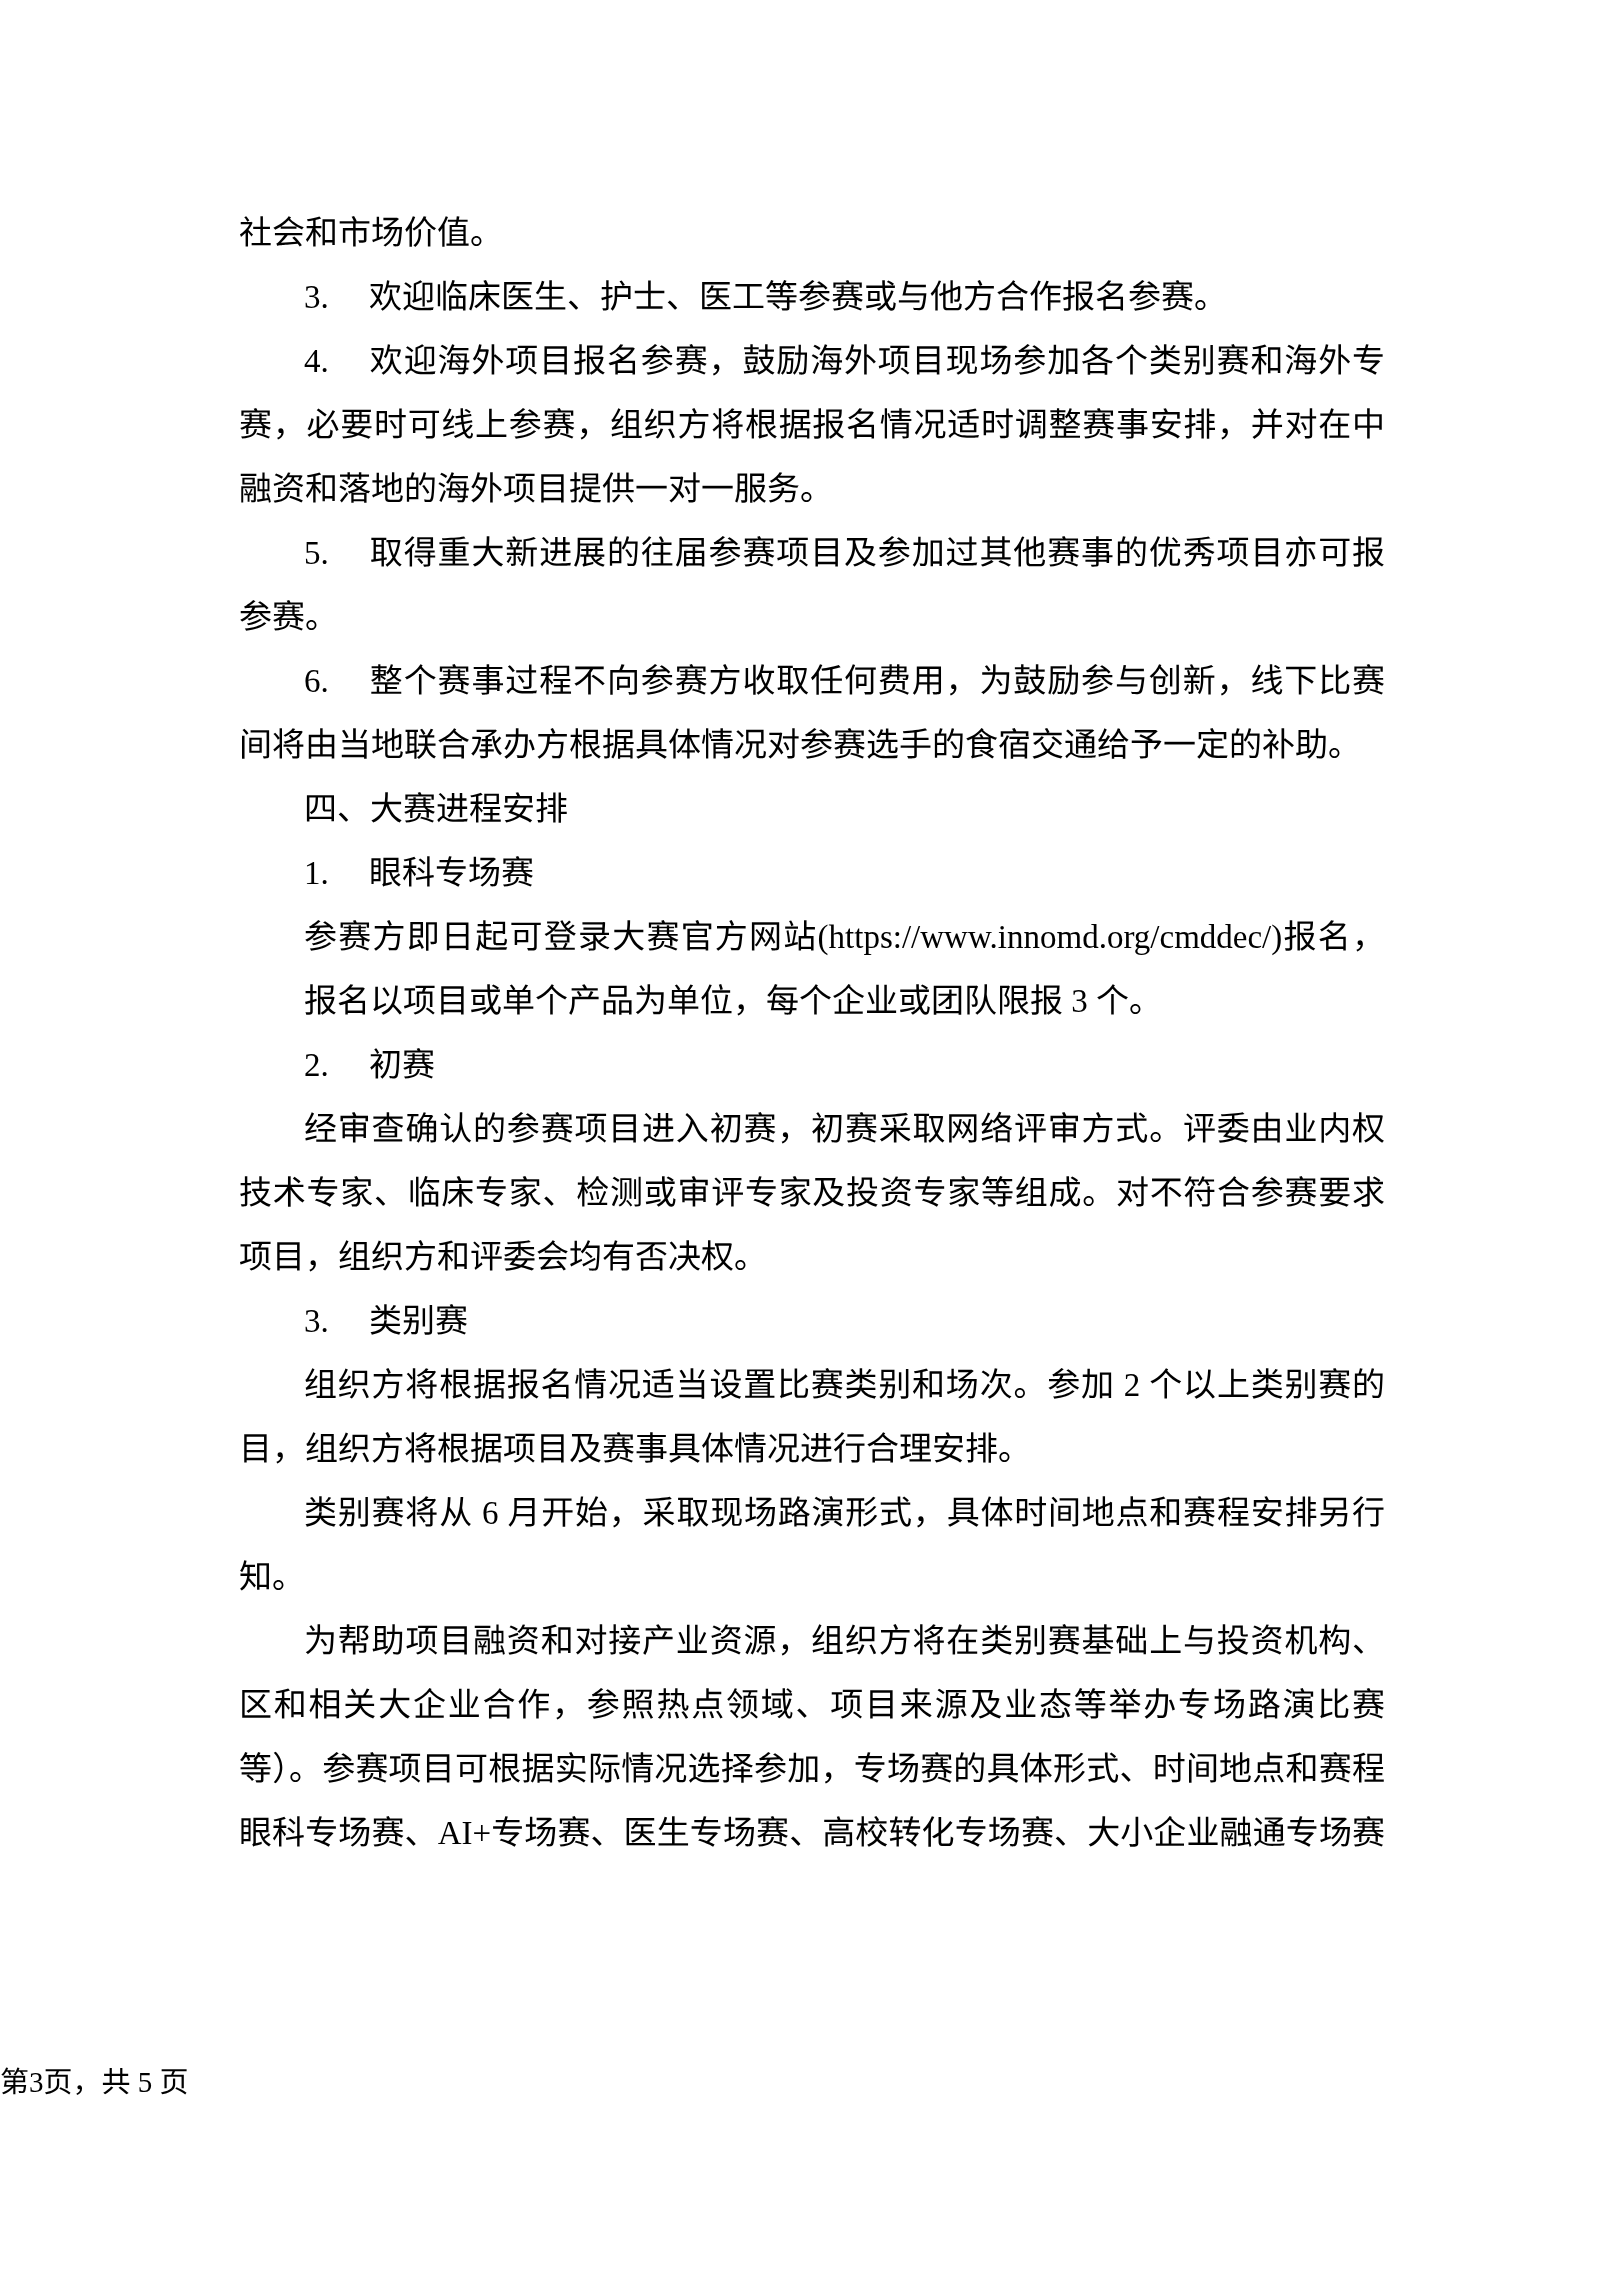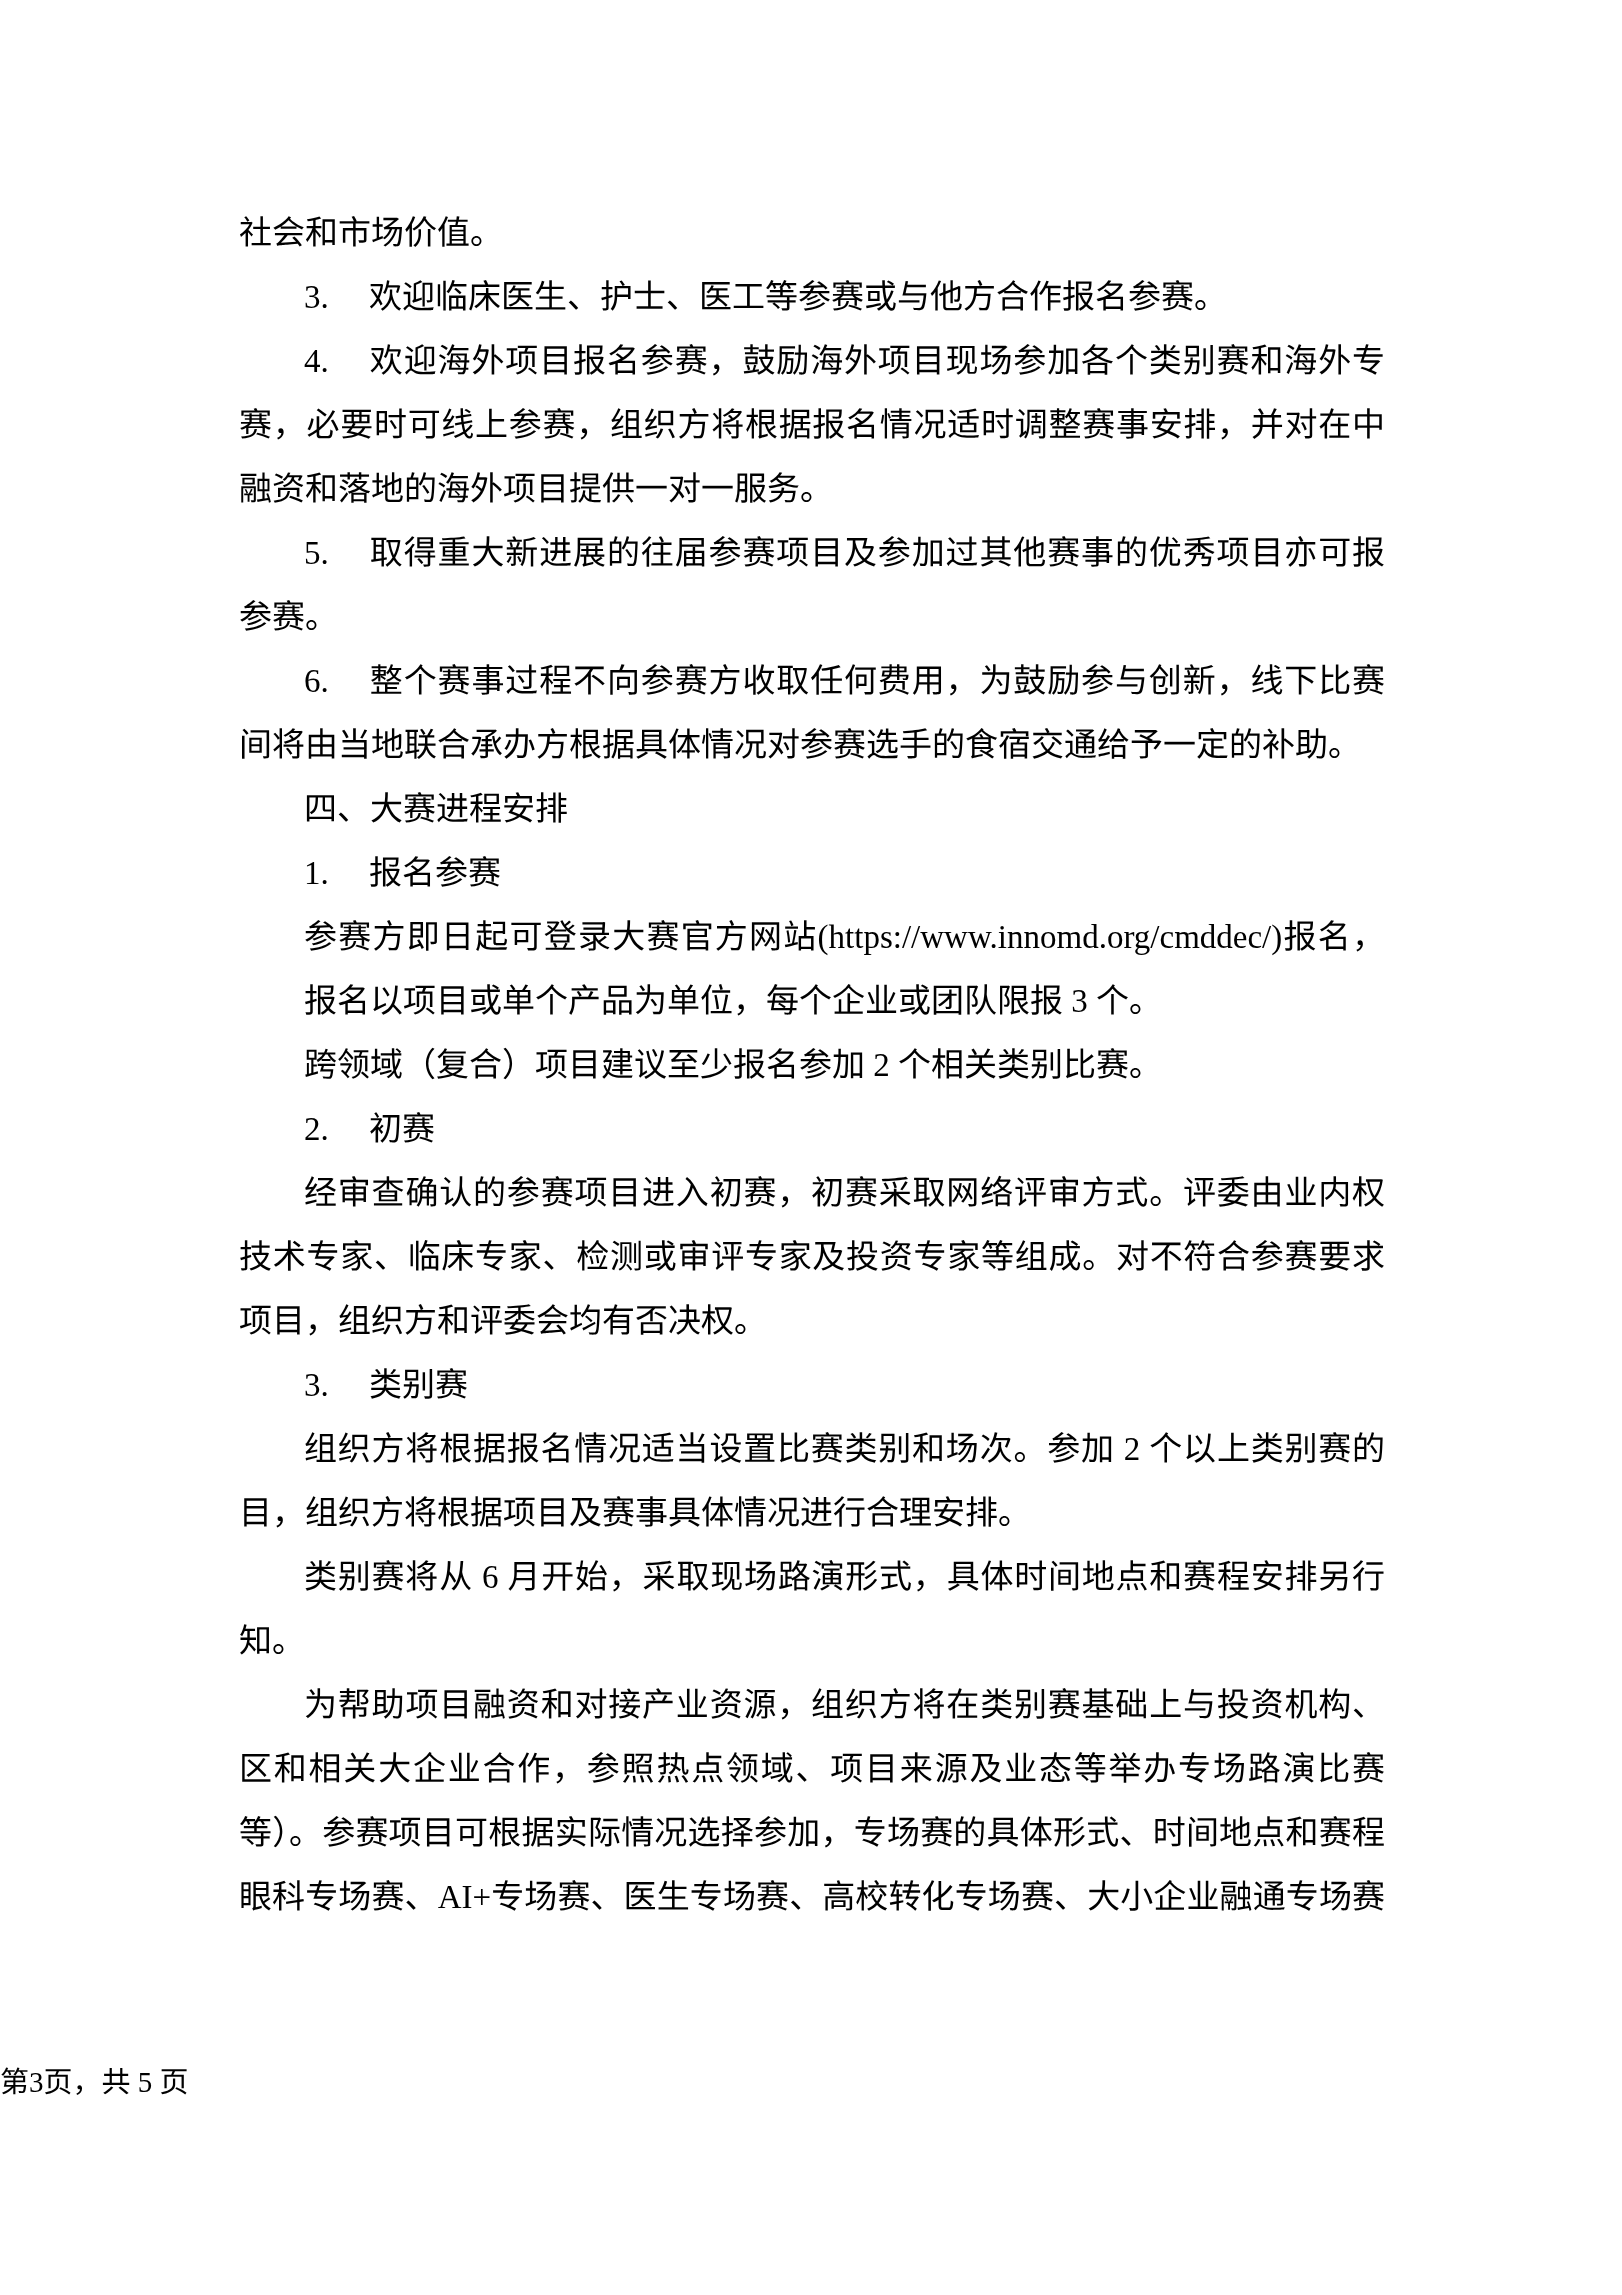--- a/index.html
+++ b/index.html
@@ -67,24 +67,23 @@
       <div class="line"><span>社会和市场价值。</span></div>
       <div class="line indent"><span class="num">3.</span><span>欢迎临床医生、护士、医工等参赛或与他方合作报名参赛。</span></div>
       <div class="line justify indent"><span class="num">4.</span><span>欢迎海外项目报名参赛，鼓励海外项目现场参加各个类别赛和海外专场</span></div>
       <div class="line justify"><span>赛，必要时可线上参赛，组织方将根据报名情况适时调整赛事安排，并对在中国</span></div>
       <div class="line"><span>融资和落地的海外项目提供一对一服务。</span></div>
       <div class="line justify indent"><span class="num">5.</span><span>取得重大新进展的往届参赛项目及参加过其他赛事的优秀项目亦可报名</span></div>
       <div class="line"><span>参赛。</span></div>
       <div class="line justify indent"><span class="num">6.</span><span>整个赛事过程不向参赛方收取任何费用，为鼓励参与创新，线下比赛期</span></div>
       <div class="line"><span>间将由当地联合承办方根据具体情况对参赛选手的食宿交通给予一定的补助。</span></div>
       <div class="line indent bold"><span>四、大赛进程安排</span></div>
-      <div class="line indent"><span class="num">1.</span><span>报名参赛</span></div>
+      <div class="line indent"><span class="num">1.</span><span>眼科专场赛</span></div>
       <div class="line justify indent"><span>参赛方即日起可登录大赛官方网站(https://www.innomd.org/cmddec/)报名，</span></div>
       <div class="line indent"><span>报名以项目或单个产品为单位，每个企业或团队限报 3 个。</span></div>
-      <div class="line indent"><span>跨领域（复合）项目建议至少报名参加 2 个相关类别比赛。</span></div>
       <div class="line indent"><span class="num">2.</span><span>初赛</span></div>
       <div class="line justify indent"><span>经审查确认的参赛项目进入初赛，初赛采取网络评审方式。评委由业内权威</span></div>
       <div class="line justify"><span>技术专家、临床专家、检测或审评专家及投资专家等组成。对不符合参赛要求的</span></div>
       <div class="line"><span>项目，组织方和评委会均有否决权。</span></div>
       <div class="line indent"><span class="num">3.</span><span>类别赛</span></div>
       <div class="line justify indent"><span>组织方将根据报名情况适当设置比赛类别和场次。参加 2 个以上类别赛的项</span></div>
       <div class="line"><span>目，组织方将根据项目及赛事具体情况进行合理安排。</span></div>
       <div class="line justify indent"><span>类别赛将从 6 月开始，采取现场路演形式，具体时间地点和赛程安排另行通</span></div>
       <div class="line"><span>知。</span></div>
       <div class="line justify indent"><span>为帮助项目融资和对接产业资源，组织方将在类别赛基础上与投资机构、园</span></div>

